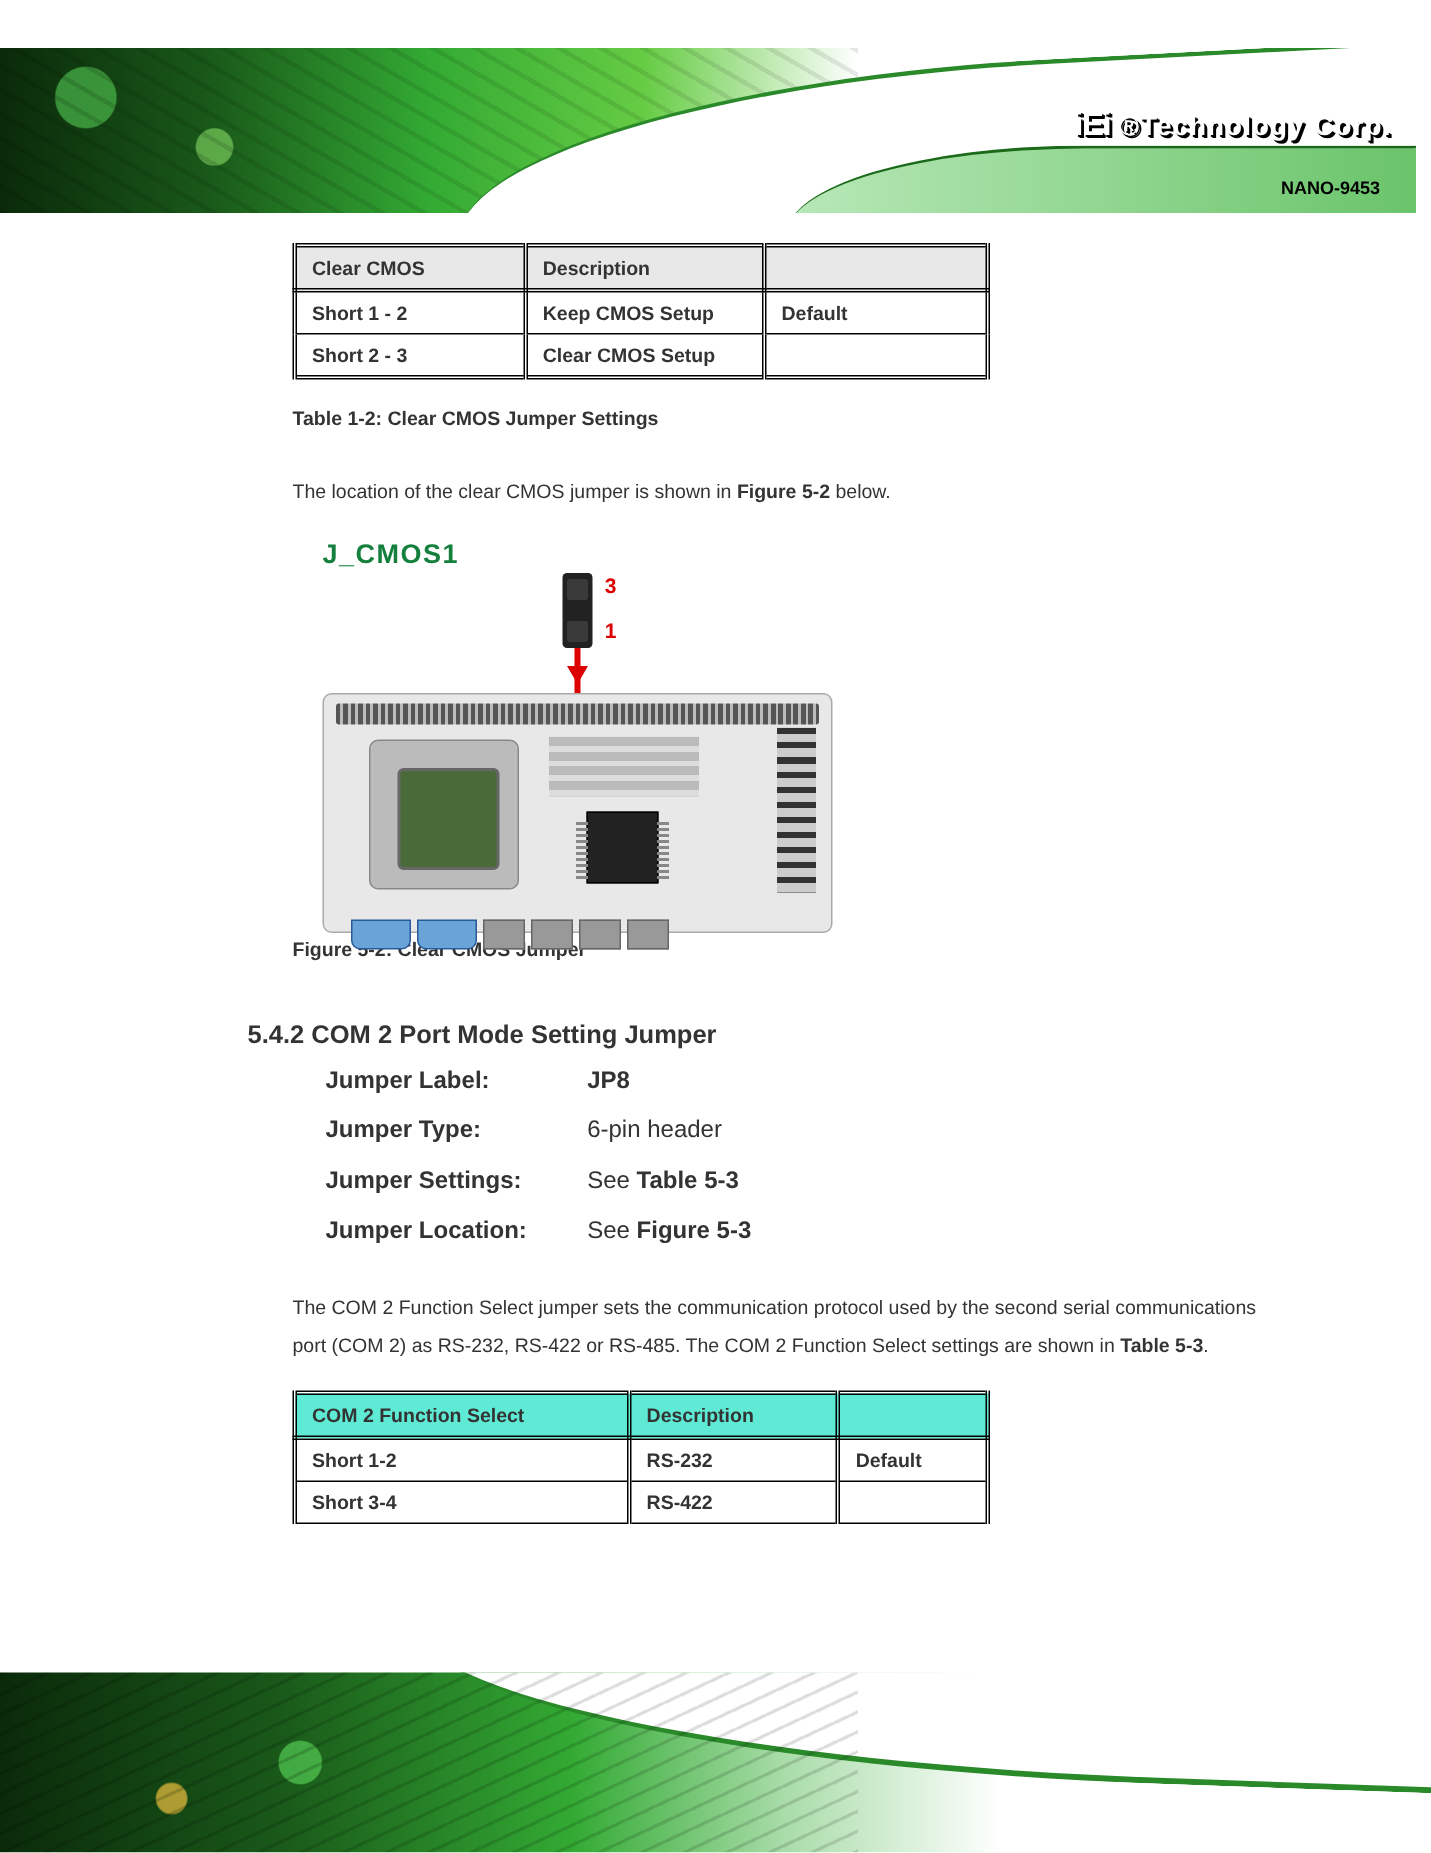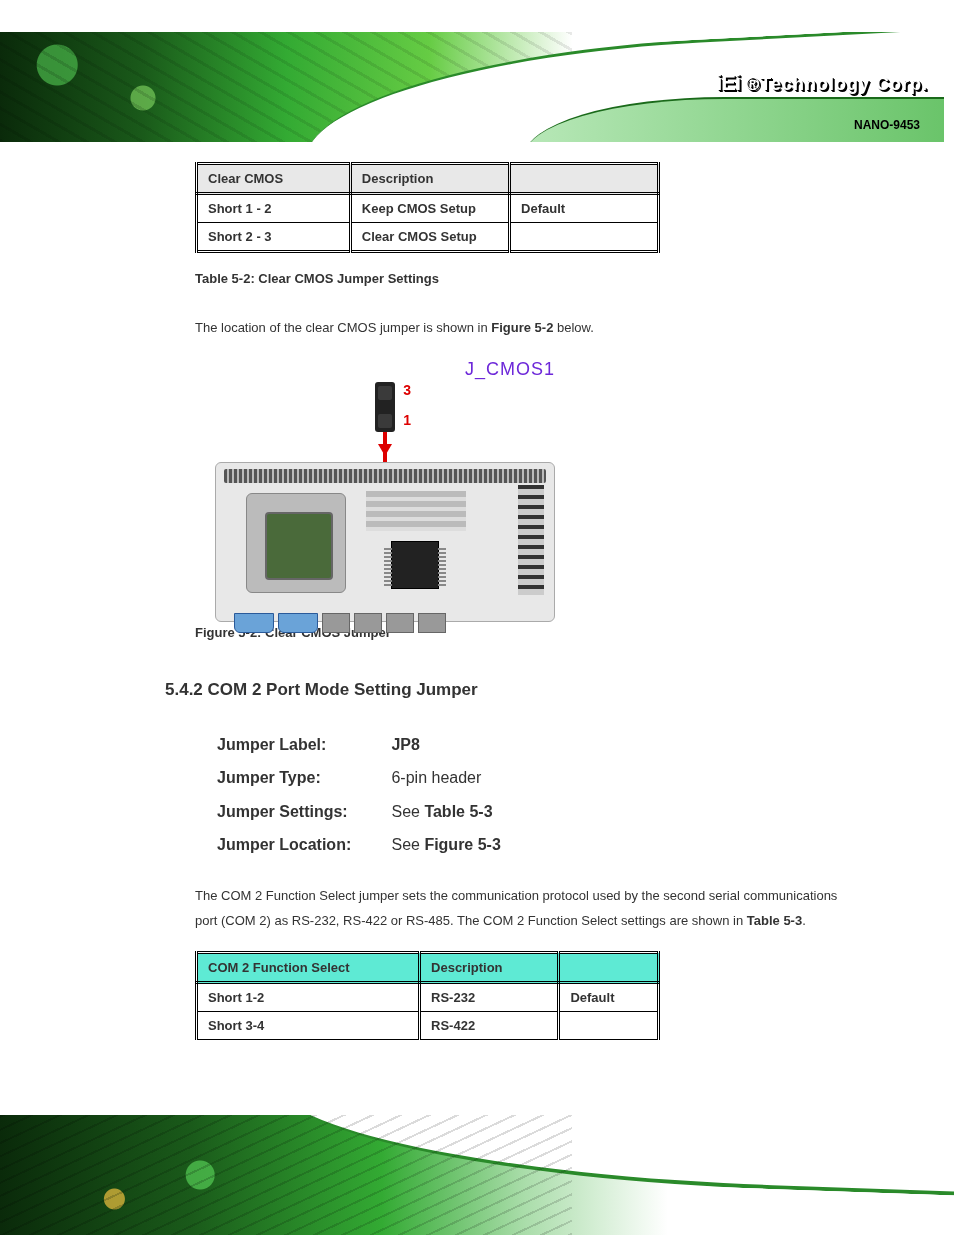--- a/index.html
+++ b/index.html
@@ -73,21 +73,21 @@
   .jumper-table .c2 { width:160px; }
   .jumper-table .c3 { width:150px; }
 
   .tbl-caption { font-weight:bold; margin: 18px 0 30px; }
 
   .para { line-height: 1.9; margin-bottom: 18px; }
   .bold-ref { font-weight:bold; }
 
   
   .board-wrap { position:relative; width:340px; height:250px; margin: 10px 0 8px 20px; }
-  .jlabel { text-align:right; font-weight:normal; color:#6d28d9; font-size:18px; letter-spacing:1px; }
+  .jlabel { text-align:left; font-weight:bold; color:#15803d; font-size:18px; letter-spacing:1px; }
   .pin-connector { width:20px; height:50px; background:#222; margin:2px auto 0; border-radius:3px; position:relative; }
   .pin-connector::before, .pin-connector::after { content:""; position:absolute; left:3px; width:14px; height:14px; background:#3a3a3a; border-radius:2px;}
   .pin-connector::before{top:4px;} .pin-connector::after{top:32px;}
   .pin-num { position:absolute; color:#d00; font-weight:bold; font-size:14px; }
   .pin-num.n3 { top:0px; right:-16px; }
   .pin-num.n1 { top:30px; right:-16px; }
 
   .arrow { width:4px; height:30px; background:#d00; margin:0 auto; position:relative; }
   .arrow::after { content:""; position:absolute; bottom:-1px; left:-5px; border:7px solid transparent; border-top:12px solid #d00; }
 
@@ -100,21 +100,21 @@
   .chip-dark::before{left:-8px;top:4px;width:8px;height:40px;}
   .chip-dark::after{right:-8px;top:4px;width:8px;height:40px;}
   .conn-r{position:absolute;top:22px;right:10px;width:26px;height:110px;background:repeating-linear-gradient(180deg,#333 0 4px,#ccc 4px 10px);}
   .io-bottom{position:absolute;bottom:-12px;left:18px;height:20px;display:flex;gap:4px;}
   .io-bottom .vga{width:40px;height:20px;background:#6aa3d8;border:1px solid #2a5a9a;border-radius:0 0 6px 6px;}
   .io-bottom .blk{width:28px;height:20px;background:#999;border:1px solid #666;}
   .slots{position:absolute;top:28px;left:150px;width:100px;height:40px;background:repeating-linear-gradient(180deg,#bbb 0 6px,#ddd 6px 10px);}
 
   .fig-caption { font-weight:bold; margin: 16px 0 40px; }
 
-  .section-heading { font-weight:bold; font-size:17px; margin: 30px 0 28px -30px; }
+  .section-heading { font-weight:bold; font-size:17px; margin: 30px 0 4px -30px; }
 
   .spec-list { margin-left:22px; font-size:16px; line-height:2.1; }
   .spec-list .lbl { display:inline-block; width:170px; font-weight:bold; }
   .spec-list .ref { font-weight:bold; }
 
   .com-table {
     width: 465px; border-collapse: collapse;
     border-top: 3px double #000;
     margin-top: 6px;
   }
@@ -181,21 +181,21 @@
       <td>Default</td>
     </tr>
     <tr>
       <td>Short 2 - 3</td>
       <td>Clear CMOS Setup</td>
       <td></td>
     </tr>
   </tbody>
     </table>
 
-  <div class="tbl-caption">Table 5-2: Clear CMOS Jumper Settings</div>
+  <div class="tbl-caption">Table 1-2: Clear CMOS Jumper Settings</div>
 
   <p class="para">
     <span>The location of the clear CMOS jumper is shown in </span><span class="bold-ref">Figure 5-2</span><span> below.</span>
   </p>
 
   <div class="board-wrap">
     <div class="jlabel">J_CMOS1</div>
     <div style="position:relative;width:20px;margin:0 auto;">
       <div class="pin-connector">
         <span class="pin-num n3">3</span>

